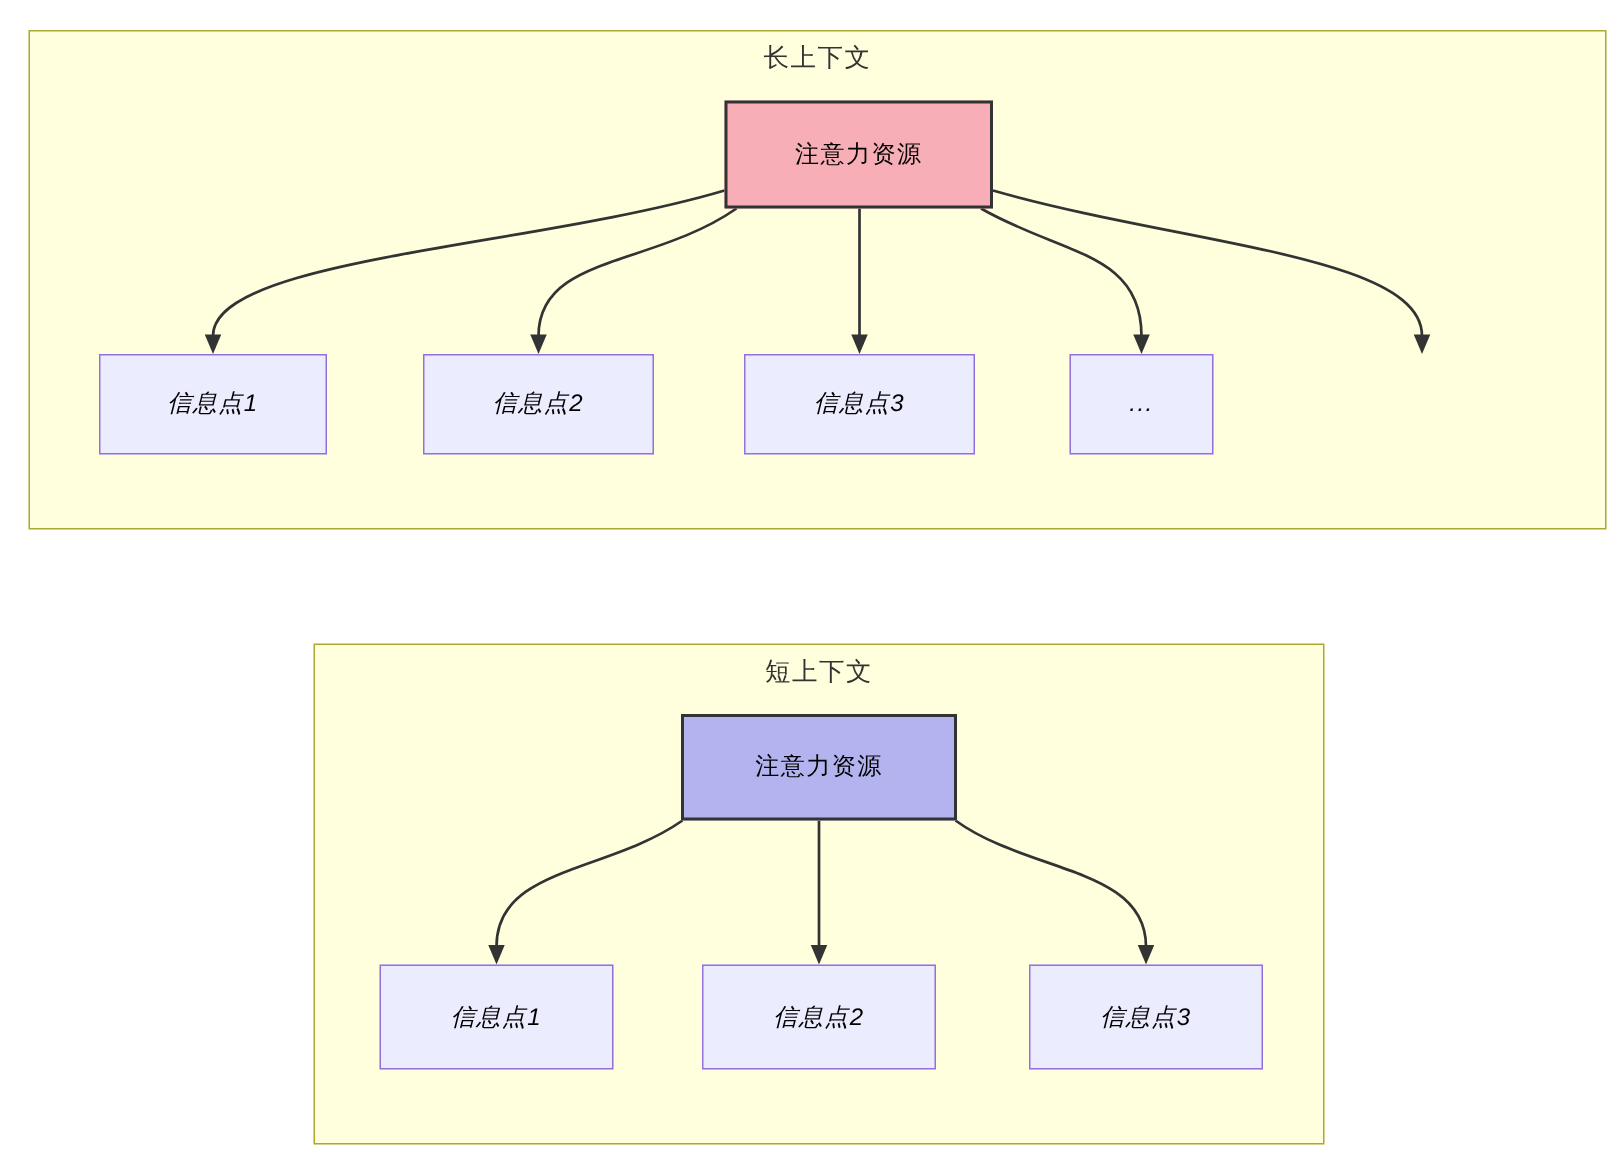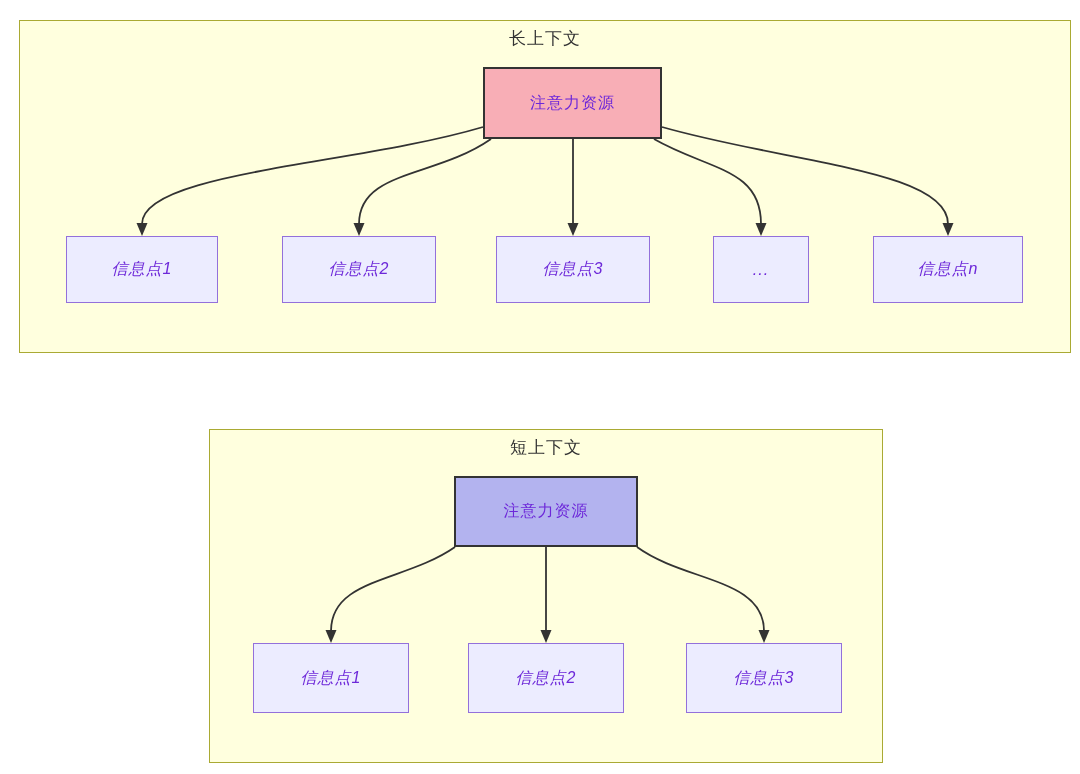--- a/index.html
+++ b/index.html
@@ -31,21 +31,21 @@
     color: #333333;
     letter-spacing: 1px;
   }
   .node {
     position: absolute;
     box-sizing: border-box;
     display: flex;
     align-items: center;
     justify-content: center;
     font-size: 16px;
-    color: #6d28d9;
+    color: #000000;
     text-align: right;
     letter-spacing: 1px;
   }
   .attn-node {
     border: 2px solid #333333;
   }
   .attn-long { background: #f8aeb6; }
   .attn-short { background: #b3b3ef; }
   .info-node {
     background: #ececff;
@@ -101,21 +101,20 @@
     <path d="M 637 547 C 685 582, 764 578, 764 631"></path>
     <polygon points="758.5,630 769.5,630 764,643"></polygon>
   </svg>
 
   <div class="node attn-node attn-long" style="left:483px; top:67px; width:179px; height:72px;">注意力资源</div>
 
   <div class="node info-node" style="left:66px; top:236px; width:152px; height:67px;">信息点1</div>
   <div class="node info-node" style="left:282px; top:236px; width:154px; height:67px;">信息点2</div>
   <div class="node info-node" style="left:496px; top:236px; width:154px; height:67px;">信息点3</div>
   <div class="node info-node" style="left:713px; top:236px; width:96px; height:67px;">...</div>
-  <div class="node info-node" style="left:873px; top:236px; width:150px; height:67px;">信息点n</div>
 
   <div class="node attn-node attn-short" style="left:454px; top:476px; width:184px; height:71px;">注意力资源</div>
 
   <div class="node info-node" style="left:253px; top:643px; width:156px; height:70px;">信息点1</div>
   <div class="node info-node" style="left:468px; top:643px; width:156px; height:70px;">信息点2</div>
   <div class="node info-node" style="left:686px; top:643px; width:156px; height:70px;">信息点3</div>
 
 </div>
 
 </body></html>

